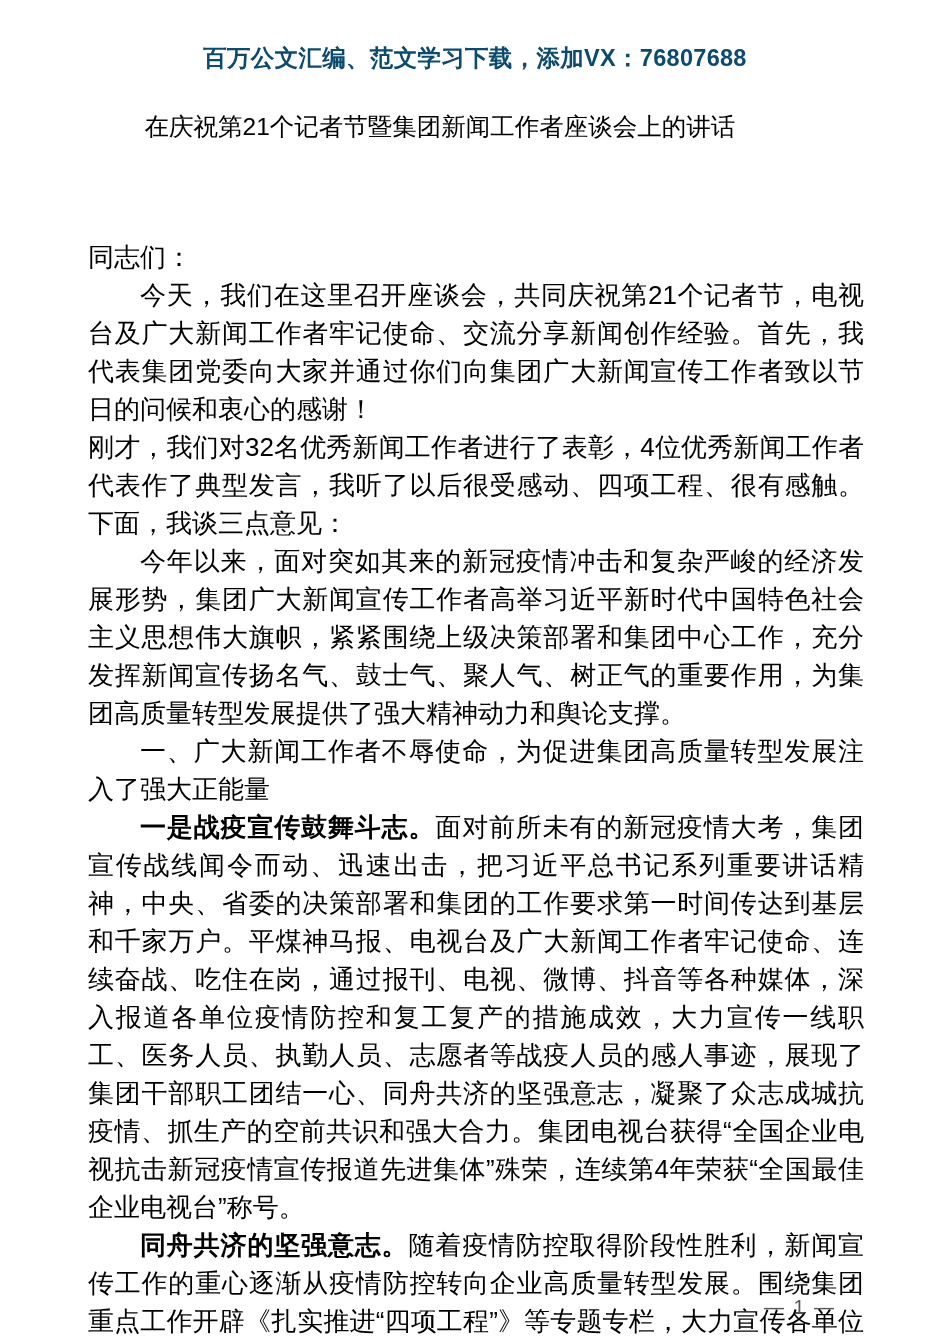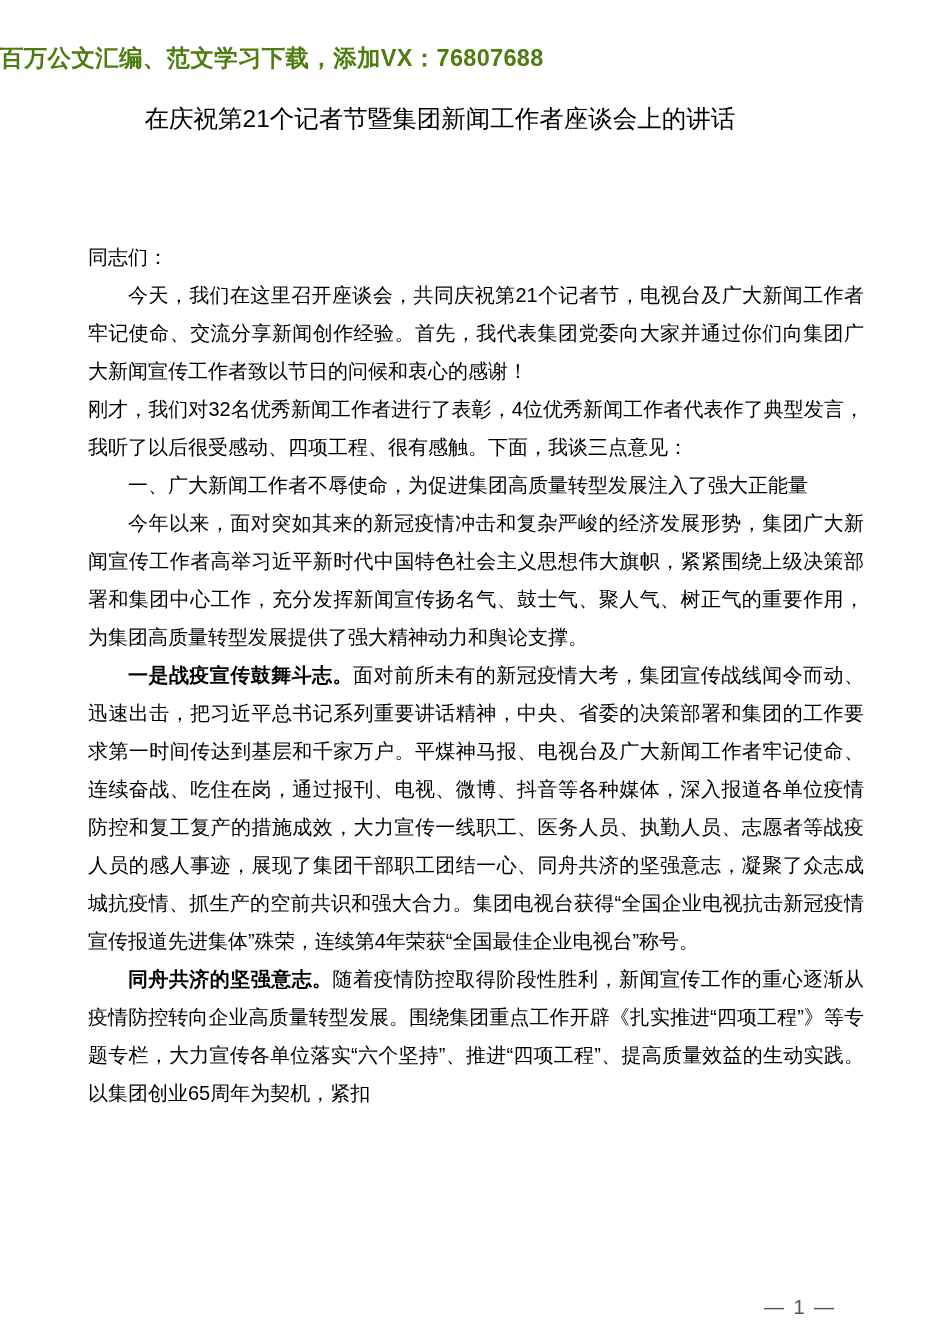--- a/index.html
+++ b/index.html
@@ -18,49 +18,49 @@
     height: 1344px;
     background: #ffffff;
     box-sizing: border-box;
     overflow: hidden;
   }
   .watermark {
     position: absolute;
     top: 42px;
     left: 0;
     width: 950px;
-    text-align: left;
-    color: #4d7c0f;
+    text-align: center;
+    color: #0c4a6e;
     font-size: 23.5px;
     font-weight: 700;
     letter-spacing: 0.3px;
     white-space: nowrap;
   }
   .titleblock {
     position: absolute;
-    top: 100px;
+    top: 108px;
     left: 0;
     width: 880px;
     text-align: center;
   }
   .titleblock .tline {
     font-size: 24.5px;
     line-height: 37px;
     font-weight: 400;
     white-space: nowrap;
   }
   .body-area {
     position: absolute;
     top: 238px;
     left: 88px;
     width: 776px;
   }
   p.para {
     margin: 0;
-    font-size: 20px;
+    font-size: 26px;
     line-height: 38px;
     text-align: justify;
     text-justify: inter-ideograph;
     text-align-last: left;
     letter-spacing: 0px;
     word-break: break-all;
   }
   p.indent {
     text-indent: 2em;
   }
@@ -97,23 +97,23 @@
   </div>
 
   <div class="body-area">
 
     <p class="para">同志们：</p>
 
     <p class="para indent">今天，我们在这里召开座谈会，共同庆祝第21个记者节，电视台及广大新闻工作者牢记使命、交流分享新闻创作经验。首先，我代表集团党委向大家并通过你们向集团广大新闻宣传工作者致以节日的问候和衷心的感谢！</p>
 
     <p class="para">刚才，我们对32名优秀新闻工作者进行了表彰，4位优秀新闻工作者代表作了典型发言，我听了以后很受感动、四项工程、很有感触。下面，我谈三点意见：</p>
 
+    <p class="para indent">今年以来，面对突如其来的新冠疫情冲击和复杂严峻的经济发展形势，集团广大新闻宣传工作者高举习近平新时代中国特色社会主义思想伟大旗帜，紧紧围绕上级决策部署和集团中心工作，充分发挥新闻宣传扬名气、鼓士气、聚人气、树正气的重要作用，为集团高质量转型发展提供了强大精神动力和舆论支撑。</p>
+
     <p class="para indent">一、广大新闻工作者不辱使命，为促进集团高质量转型发展注入了强大正能量</p>
-
-    <p class="para indent">今年以来，面对突如其来的新冠疫情冲击和复杂严峻的经济发展形势，集团广大新闻宣传工作者高举习近平新时代中国特色社会主义思想伟大旗帜，紧紧围绕上级决策部署和集团中心工作，充分发挥新闻宣传扬名气、鼓士气、聚人气、树正气的重要作用，为集团高质量转型发展提供了强大精神动力和舆论支撑。</p>
 
     <p class="para indent"><span class="lead">一是战疫宣传鼓舞斗志。</span><span>面对前所未有的新冠疫情大考，集团宣传战线闻令而动、迅速出击，把习近平总书记系列重要讲话精神，中央、省委的决策部署和集团的工作要求第一时间传达到基层和千家万户。平煤神马报、电视台及广大新闻工作者牢记使命、连续奋战、吃住在岗，通过报刊、电视、微博、抖音等各种媒体，深入报道各单位疫情防控和复工复产的措施成效，大力宣传一线职工、医务人员、执勤人员、志愿者等战疫人员的感人事迹，展现了集团干部职工团结一心、同舟共济的坚强意志，凝聚了众志成城抗疫情、抓生产的空前共识和强大合力。集团电视台获得“全国企业电视抗击新冠疫情宣传报道先进集体”殊荣，连续第4年荣获“全国最佳企业电视台”称号。</span></p>
 
     <p class="para indent"><span class="lead">同舟共济的坚强意志。</span><span>随着疫情防控取得阶段性胜利，新闻宣传工作的重心逐渐从疫情防控转向企业高质量转型发展。围绕集团重点工作开辟《扎实推进“四项工程”》等专题专栏，大力宣传各单位落实“六个坚持”、推进“四项工程”、提高质量效益的生动实践。以集团创业65周年为契机，紧扣</span></p>
 
   </div>
 
   <div class="footer">
     <span class="pnum">— 1 —</span>
   </div>

